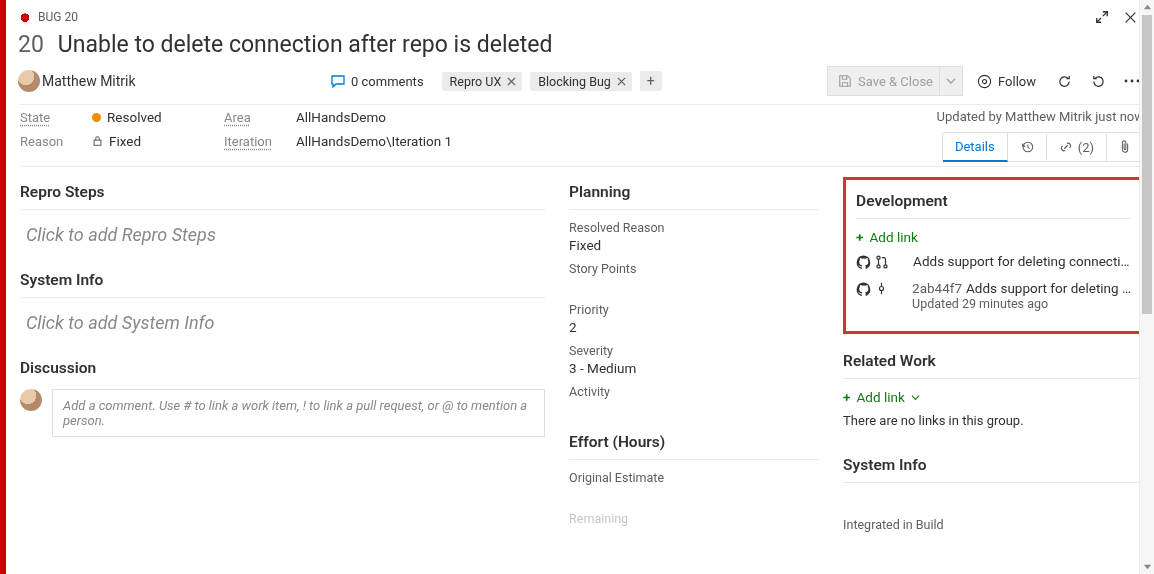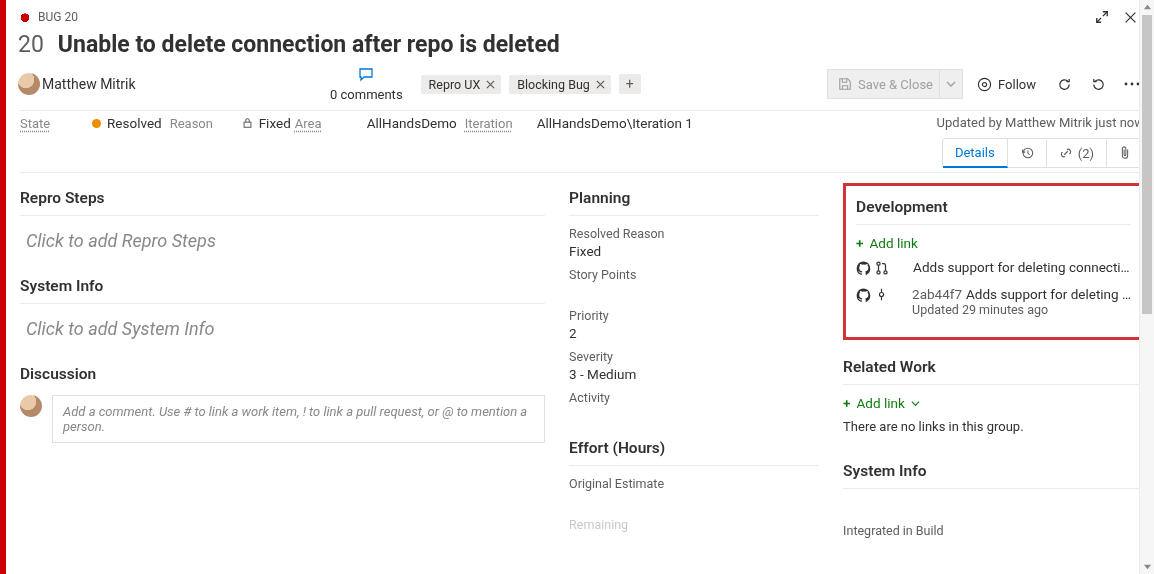--- a/index.html
+++ b/index.html
@@ -51,40 +51,39 @@
     width: 28px; height: 28px;
     display:inline-flex; align-items:center; justify-content:center;
     cursor: pointer;
     color: var(--text);
   }
   .hdr-title {
     display:flex; align-items:baseline; gap:14px;
     padding: 0 10px 6px 2px;
   }
   .wid { font-size: 23px; font-weight: 400; color: var(--text-secondary);}
-  .title { font-size: 23px; font-weight: 700; }
+  .title { font-size: 23px; font-weight: 400; }
 
   .hdr-row3 {
     display:flex; align-items:center;
     padding: 2px 8px 8px 2px;
     gap: 8px;
   }
   .avatar {
     width: 22px; height: 22px; border-radius: 50%;
     background: radial-gradient(circle at 35% 30%, #e8c9a8 0 40%, #b48a6b 41% 100%);
     display:inline-block;
   }
   .assignee-name { font-size: 14px; margin-left: 2px; }
   .assignee-block { display:flex; align-items:center; min-width: 300px;}
 
   .comments {
     display:flex; align-items:center; gap:5px;
     color: var(--text); font-size: 13px;
     padding: 0 10px 0 4px;
-    flex-direction: column;
   }
   .comments svg { color:#0078d4; }
 
   .tag {
     display:inline-flex; align-items:center; gap:6px;
     background: var(--bg-tag);
     border-radius: 2px;
     padding: 2px 6px 2px 8px;
     font-size: 12.5px;
     color: var(--text);
@@ -122,21 +121,21 @@
   }
   .hdr-actions { display:flex; align-items:center; gap:6px; }
 
   
   .staterow {
     display:flex; align-items:flex-start;
     padding: 4px 10px 4px 4px;
     gap: 4px;
     font-size: 13.5px;
   }
-  .fld-col { display:flex; flex-direction:row; gap:8px; }
+  .fld-col { display:flex; flex-direction:column; gap:8px; }
   .fld-label {
     color: var(--text-light);
     font-size: 13px;
     min-width: 60px;
   }
   .fld-pair { display:flex; align-items:center; gap: 12px; }
   .dotted { text-decoration: underline dotted; text-underline-offset: 3px; }
   .fld-val { display:flex; align-items:center; gap:6px;}
   .state-dot { width:9px; height:9px; border-radius:50%; background: var(--orange); }
   .lock { color: var(--text-secondary); }

